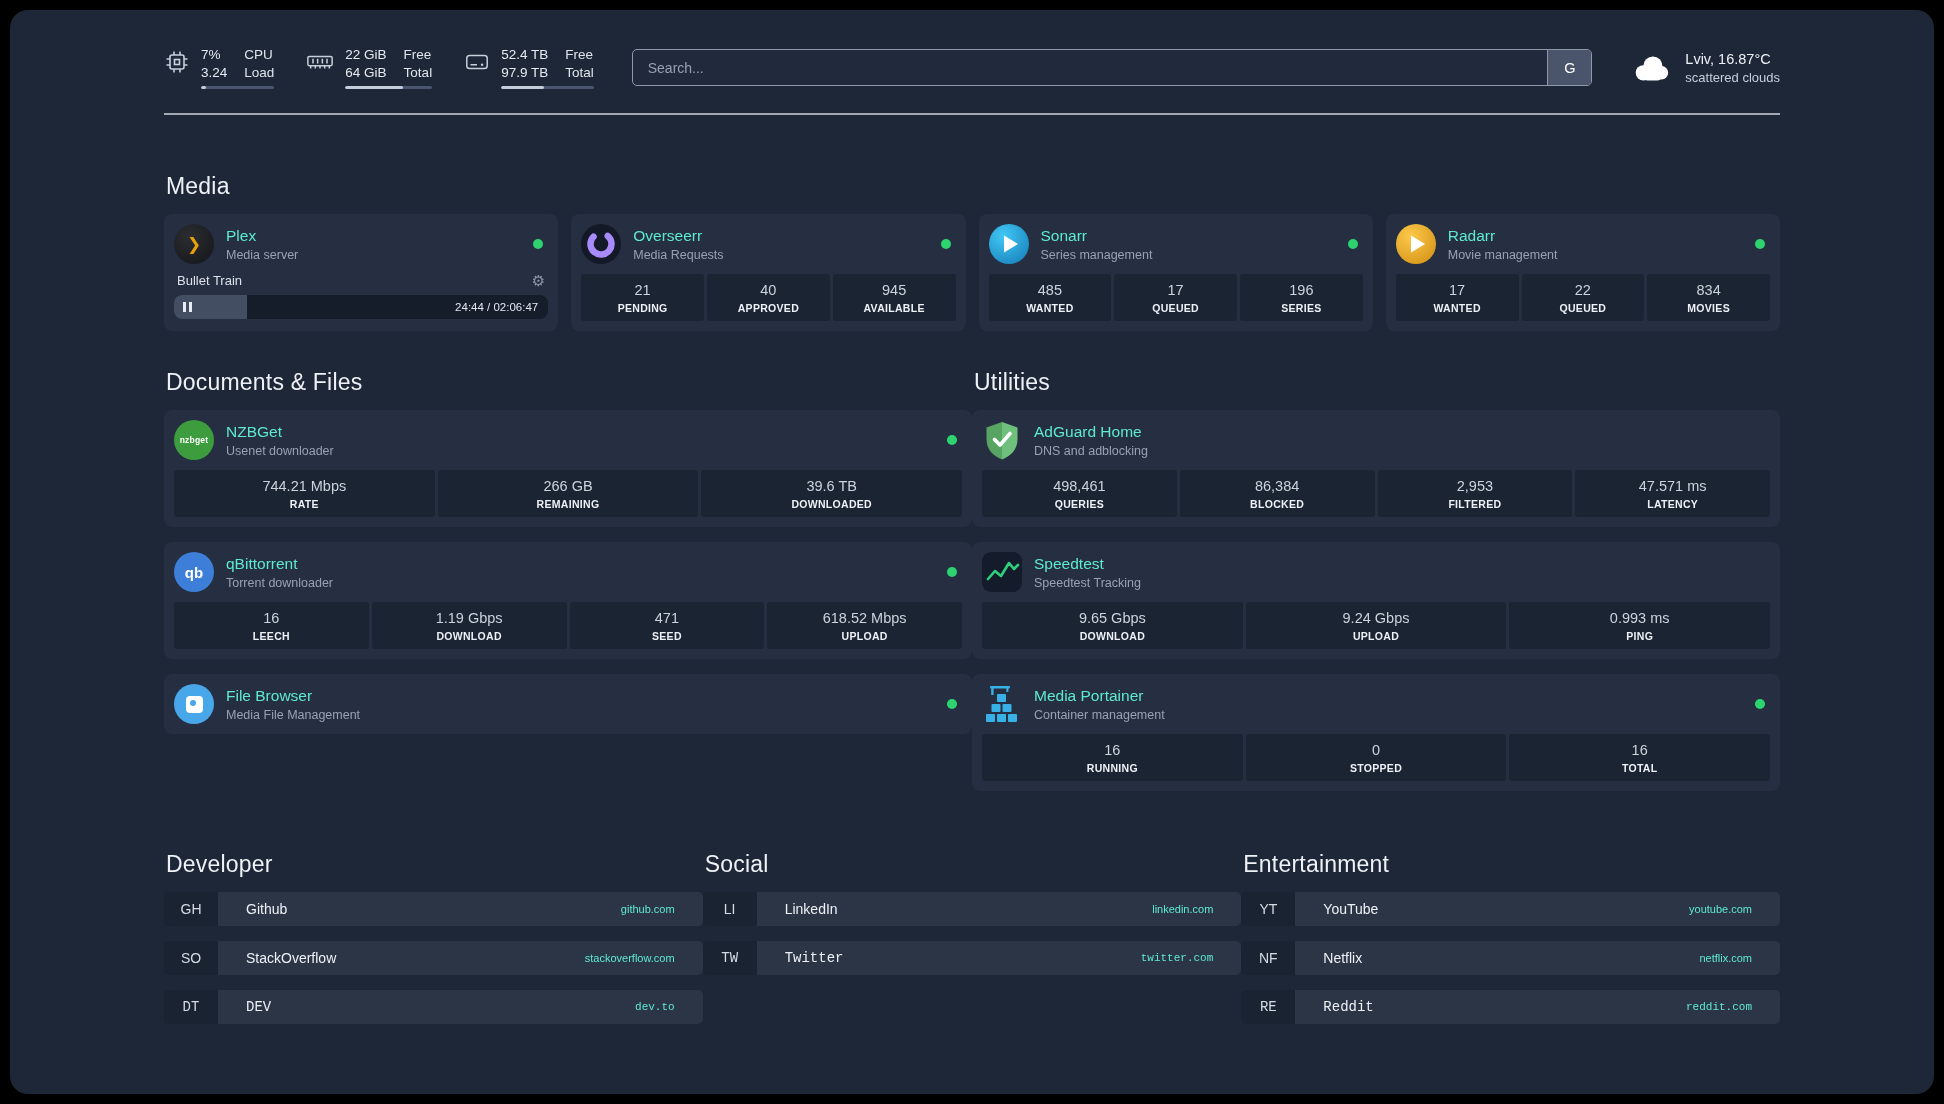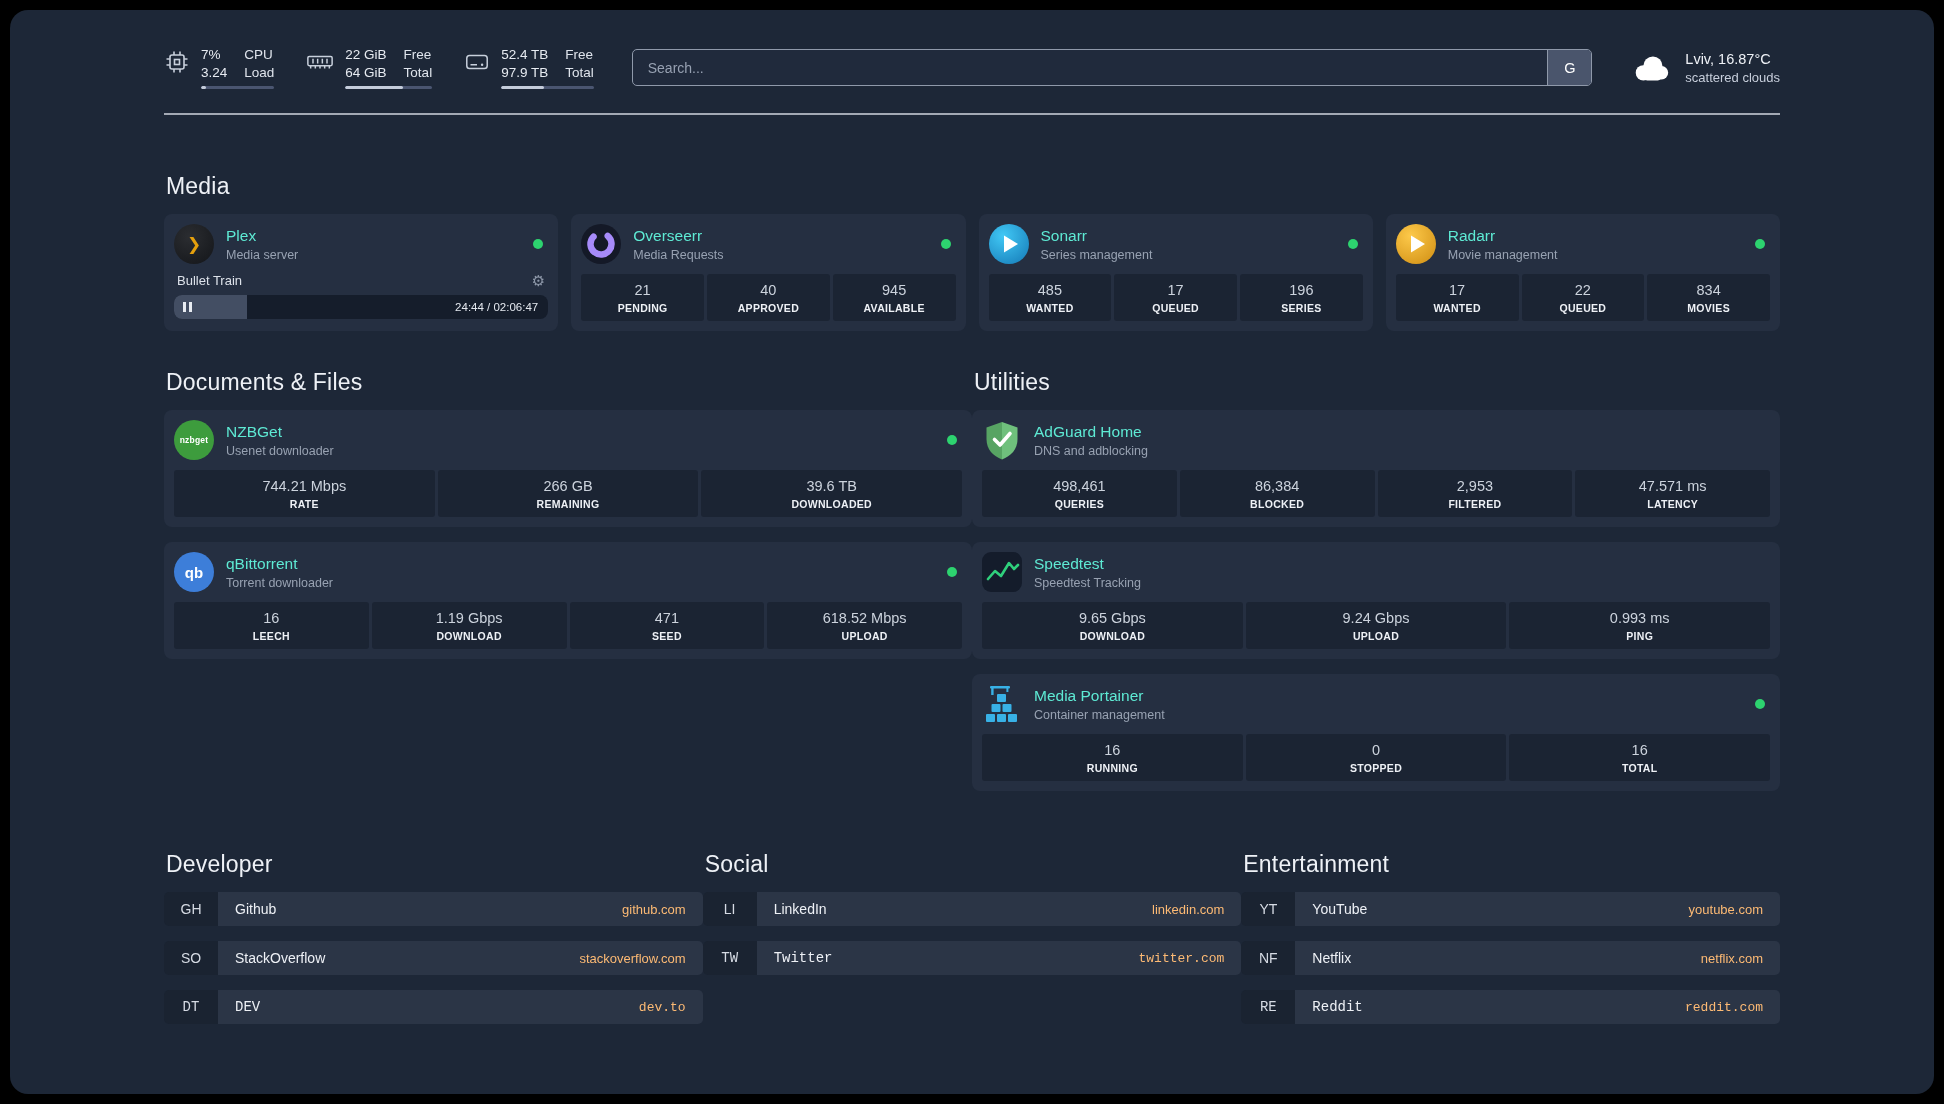--- a/index.html
+++ b/index.html
@@ -77,23 +77,23 @@
   .ic-speed{background:#141c2b;border-radius:9px;}
   .ic-filebrowser{background:#48a7e8;}
   .fb-sq{width:17px;height:17px;background:#fff;border-radius:4px;position:relative;}
   .fb-sq::after{content:"";position:absolute;left:4px;top:4px;width:6px;height:6px;border-radius:50%;background:#48a7e8;}
 
   
   .bookmarks-section{margin-top:60px;display:grid;grid-template-columns:repeat(3,1fr);align-items:start;}
   .bm-row{display:flex;height:34px;border-radius:5px;overflow:hidden;margin-bottom:15px;cursor:pointer;}
   .bm-row:last-child{margin-bottom:0;font-family:Liberation Mono, monospace;}
   .bm-abbr{width:54px;flex:none;display:flex;align-items:center;justify-content:center;background:#1a2331;color:#d6dbe4;font-size:14px;}
-  .bm-bar{flex:1;background:#2b3546;display:flex;align-items:center;justify-content:space-between;padding:0 17px;}
+  .bm-bar{flex:1;background:#2b3546;display:flex;align-items:center;justify-content:space-between;padding:0 28px;}
   .bm-name{font-size:14px;color:#eef1f6;}
-  .bm-url{font-size:13px;color:#fdba74;}
+  .bm-url{font-size:11px;color:#5eead4;}
 </style>
 </head>
 <body>
 
 <div class="frame">
   <div class="container">
 
     <header class="topbar">
       <div class="resources">
 
@@ -361,20 +361,32 @@
                 <div class="stat-value">471</div>
                 <div class="stat-label">SEED</div>
               </div>
             <div class="stat">
                 <div class="stat-value">618.52 Mbps</div>
                 <div class="stat-label">UPLOAD</div>
               </div>
           </div>
         </div>
 
+        <div class="card">
+          <div class="card-header">
+            <span class="icon ic-filebrowser">
+                <span class="fb-sq"></span>
+              </span>
+            <span class="hd-text">
+              <span class="name">File Browser</span>
+              <span class="desc">Media File Management</span>
+            </span>
+            <span class="dot"></span>
+          </div>
+        </div>
       </div>
 
       <div class="col">
         <h2 class="section-title">Utilities</h2>
 
         <div class="card">
           <div class="card-header">
             <span class="icon ic-shieldwrap">
               <svg width="40" height="40" viewBox="0 0 40 40">
                 <defs>

